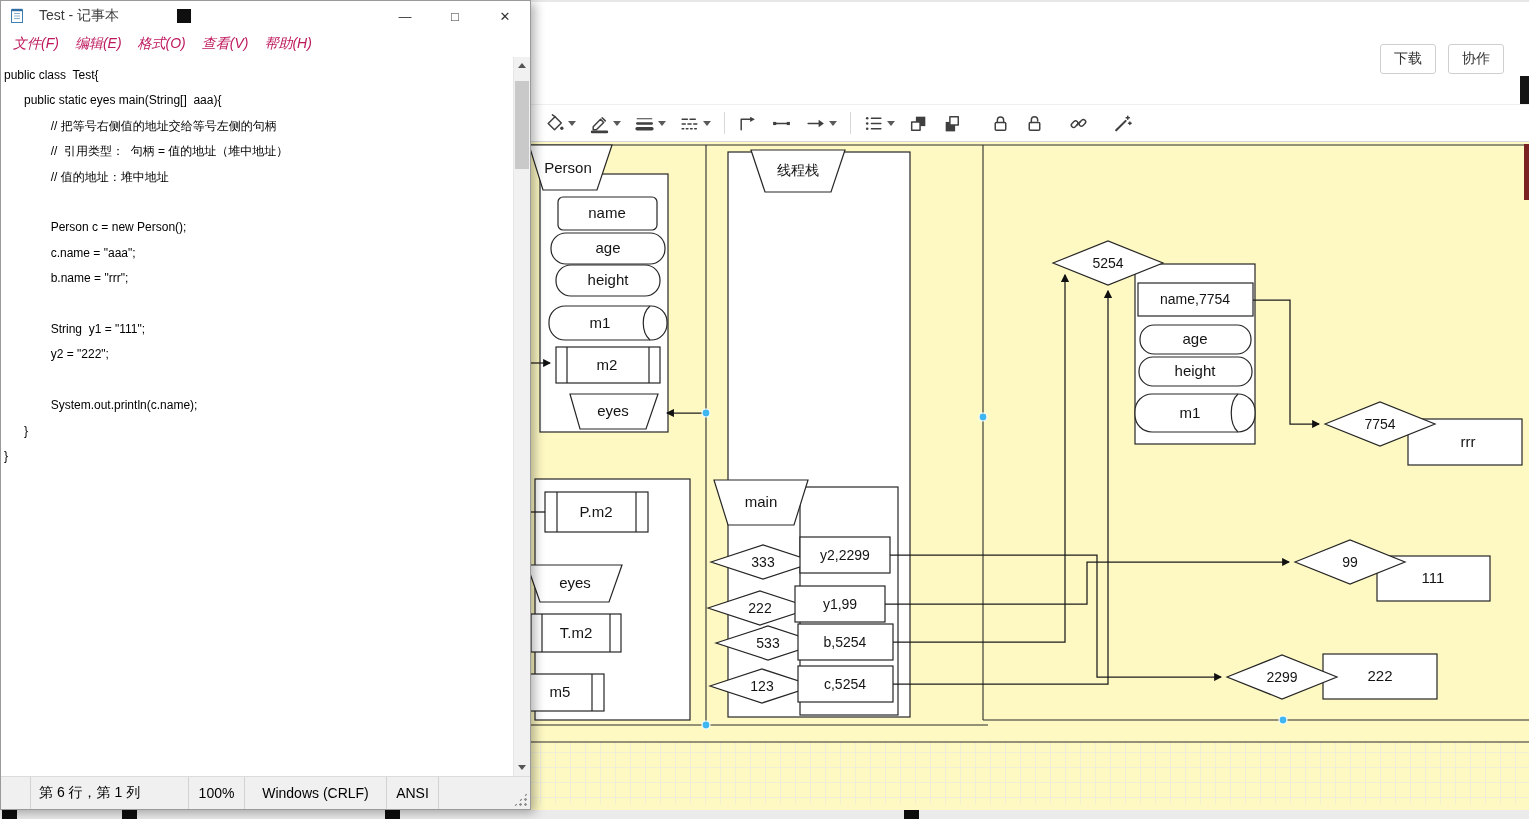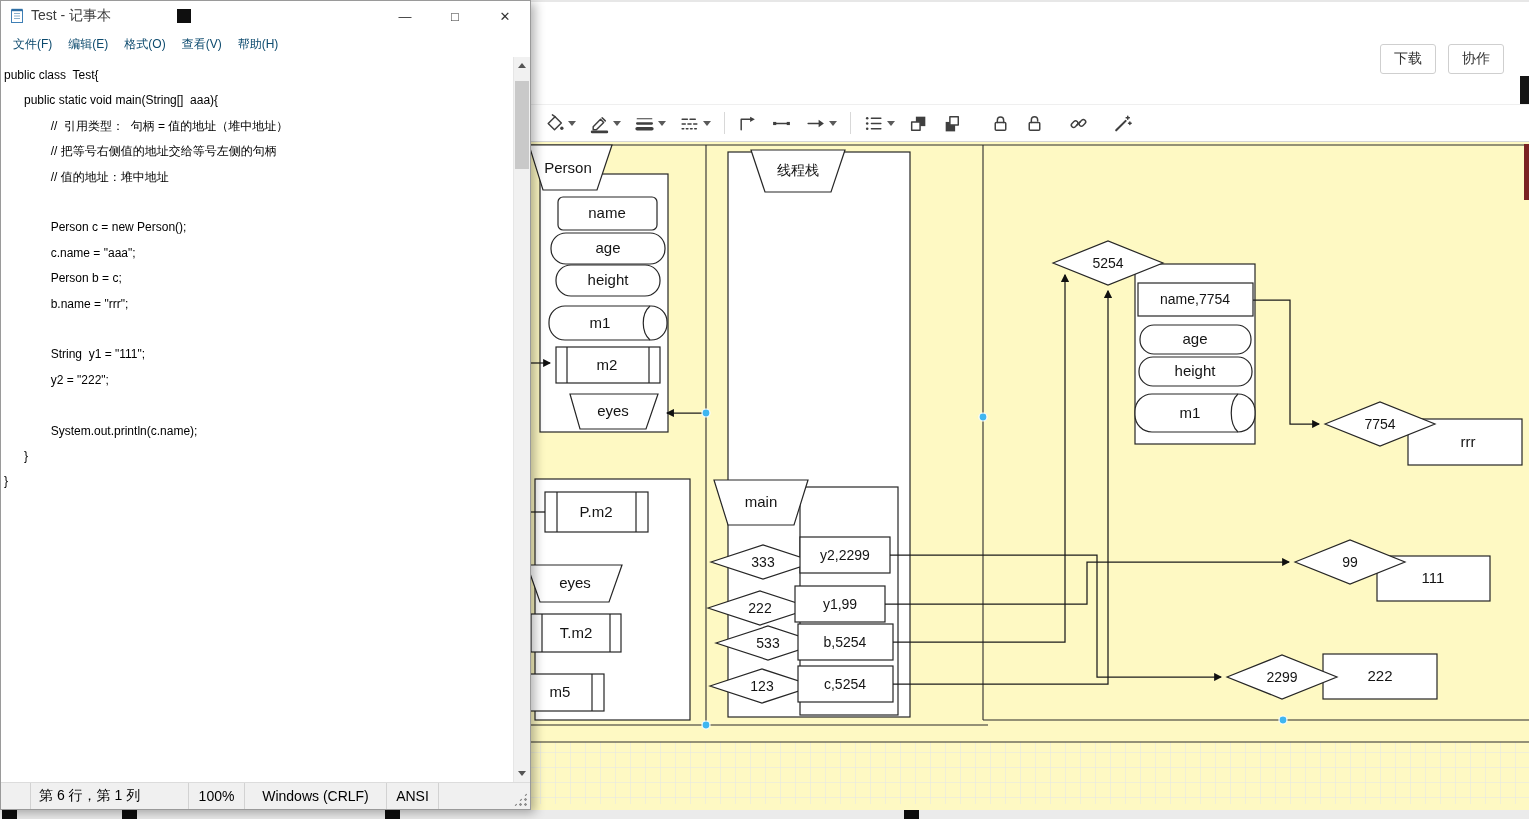--- a/index.html
+++ b/index.html
@@ -39,38 +39,38 @@
 
   
   .taskbar{position:absolute;left:0;top:810px;width:1529px;height:9px;background:#ebebeb;}
   .task-icon{position:absolute;top:0;height:9px;width:15px;background:#0d0d0d;}
 
   
   .notepad{position:absolute;left:0;top:0;width:531px;height:810px;background:#fff;box-sizing:border-box;
            border:1px solid #9a9a9a;box-shadow:4px 3px 10px rgba(0,0,0,.30);display:flex;flex-direction:column;}
   .np-titlebar{position:relative;height:30px;display:flex;align-items:center;background:#fff;flex:0 0 auto;}
   .np-title-icon{margin-left:8px;width:16px;height:16px;}
-  .np-title{margin-left:6px;font-size:14px;color:#3c3c3c;}
+  .np-title{margin-left:14px;font-size:14px;color:#3c3c3c;}
   .np-title-mark{position:absolute;left:176px;top:8px;width:14px;height:14px;background:#0f0f0f;}
   .np-controls{position:absolute;right:0;top:0;display:flex;height:30px;}
   .np-ctrl{width:50px;height:30px;display:flex;align-items:center;justify-content:center;
            background:none;border:0;font-size:13px;color:#333;cursor:pointer;font-family:"Liberation Sans",sans-serif;}
   .np-menubar{height:26px;display:flex;align-items:center;padding-left:4px;font-size:14px;color:#111;flex:0 0 auto;}
-  .np-menu{padding:3px 8px;cursor:pointer;background:none;border:0;font-size:12px;color:#0c4a6e;
-           font-family:"Liberation Sans",sans-serif;}
+  .np-menu{padding:3px 8px;cursor:pointer;background:none;border:0;font-size:14px;color:#be185d;
+           font-family:"Liberation Sans",sans-serif;font-style:italic;}
   .np-body{position:relative;flex:1 1 auto;overflow:hidden;background:#fff;}
   .np-text{position:absolute;left:3px;top:6px;right:20px;color:#000;font-size:12px;line-height:25.4px;}
   .code-line{white-space:pre;min-height:25.4px;}
   .np-scrollbar{position:absolute;right:0;top:0;bottom:0;width:17px;background:#f1f1f1;border-left:1px solid #e6e6e6;box-sizing:border-box;}
   .np-sb-btn{position:absolute;left:0;width:16px;height:17px;display:flex;align-items:center;justify-content:center;background:#f1f1f1;border:0;cursor:pointer;}
   .np-sb-up{top:0;} .np-sb-down{bottom:0;}
   .tri-up{width:0;height:0;border-left:4px solid transparent;border-right:4px solid transparent;border-bottom:5px solid #555;}
   .tri-down{width:0;height:0;border-left:4px solid transparent;border-right:4px solid transparent;border-top:5px solid #555;}
   .np-sb-thumb{position:absolute;left:1px;top:24px;width:14px;height:88px;background:#c9c9c9;}
-  .np-statusbar{height:27px;background:#f0f0f0;border-top:1px solid #dcdcdc;display:flex;align-items:center;
+  .np-statusbar{height:33px;background:#f0f0f0;border-top:1px solid #dcdcdc;display:flex;align-items:center;
                 font-size:14px;color:#000;flex:0 0 auto;box-sizing:border-box;}
   .sb-cell{height:100%;display:flex;align-items:center;justify-content:center;border-right:1px solid #d2d2d2;box-sizing:border-box;}
   .sb-spacer{width:30px;}
   .sb-pos{width:158px;justify-content:flex-start;padding-left:8px;}
   .sb-zoom{width:56px;}
   .sb-eol{width:142px;}
   .sb-enc{width:52px;}
   .sb-grip{margin-left:auto;width:15px;height:15px;margin-right:2px;margin-bottom:2px;align-self:flex-end;
            background-image:radial-gradient(circle,#8f8f8f 1.1px,transparent 1.5px);
            background-size:5px 5px;clip-path:polygon(100% 0,100% 100%,0 100%);}
@@ -416,28 +416,27 @@
       <button class="np-menu">文件(F)</button>
       <button class="np-menu">编辑(E)</button>
       <button class="np-menu">格式(O)</button>
       <button class="np-menu">查看(V)</button>
       <button class="np-menu">帮助(H)</button>
     </div>
 
     <div class="np-body">
       <div class="np-text">
         <div class="code-line">public class  Test{</div>
-        <div class="code-line">      public static void main(String[]  aaa){</div>
+        <div class="code-line">      public static eyes main(String[]  aaa){</div>
+        <div class="code-line">              // 把等号右侧值的地址交给等号左侧的句柄</div>
         <div class="code-line">              //  引用类型：  句柄 = 值的地址（堆中地址）</div>
-        <div class="code-line">              // 把等号右侧值的地址交给等号左侧的句柄</div>
         <div class="code-line">              // 值的地址：堆中地址</div>
         <div class="code-line"></div>
         <div class="code-line">              Person c = new Person();</div>
         <div class="code-line">              c.name = "aaa";</div>
-        <div class="code-line">              Person b = c;</div>
         <div class="code-line">              b.name = "rrr";</div>
         <div class="code-line"></div>
         <div class="code-line">              String  y1 = "111";</div>
         <div class="code-line">              y2 = "222";</div>
         <div class="code-line"></div>
         <div class="code-line">              System.out.println(c.name);</div>
         <div class="code-line">      }</div>
         <div class="code-line">}</div>
       </div>
       <div class="np-scrollbar">

